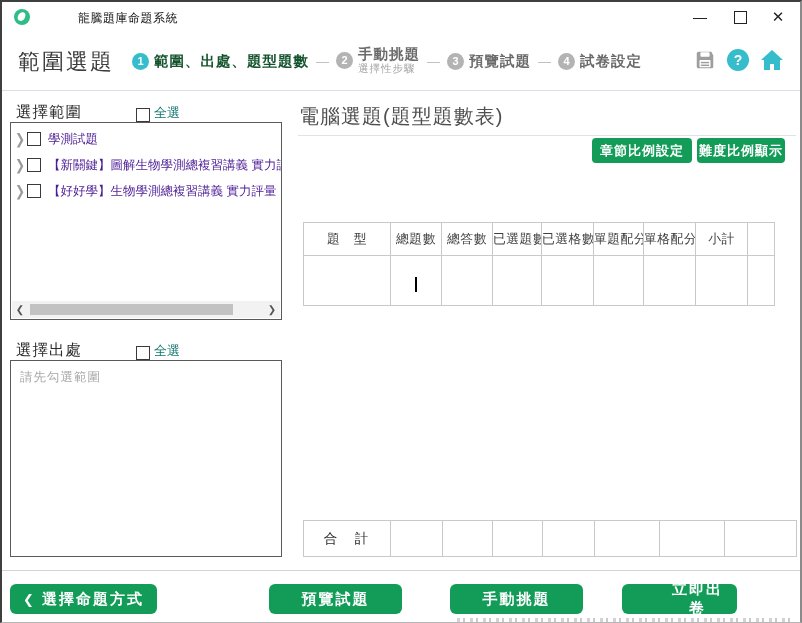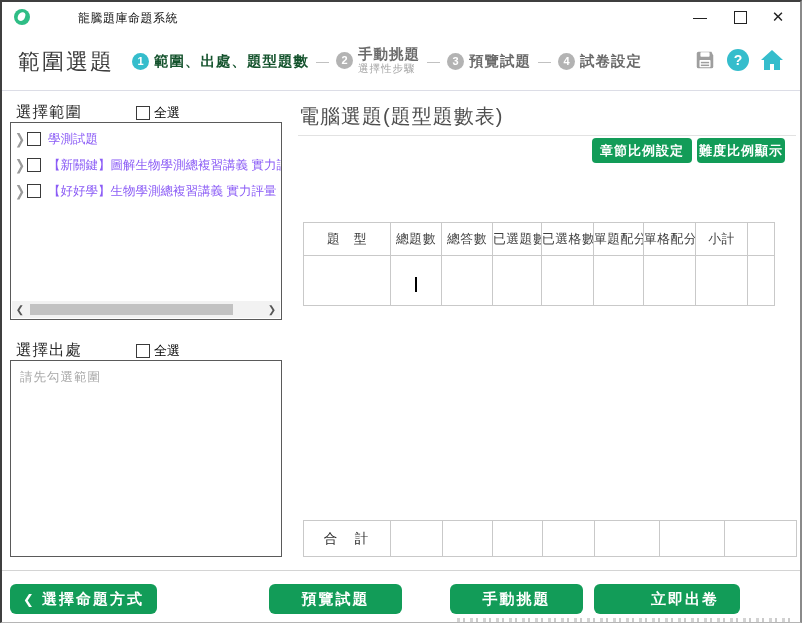--- a/index.html
+++ b/index.html
@@ -32,28 +32,28 @@
   .step.inactive .step-label{color:#6b6b6b;}
   .step-col{display:flex;flex-direction:column;line-height:1.1;}
   .step-sub{font-size:10.5px;color:#a5a5a5;letter-spacing:1px;}
   .step-dash{color:#b9b9b9;font-size:13px;margin:0 7px;}
   .hdr-icons{position:absolute;right:16px;top:17px;display:flex;gap:11px;align-items:center;}
   .icon-save{width:22px;height:22px;}
   .icon-help{width:22px;height:22px;border-radius:50%;background:#35bdcc;color:#fff;font-size:14px;font-weight:bold;text-align:center;line-height:22px;}
   .icon-home{width:24px;height:22px;}
   
   .sec-title{position:absolute;font-size:15.5px;color:#2b2b2b;letter-spacing:1px;}
-  .selall{position:absolute;display:flex;align-items:center;font-size:13px;color:#000000;cursor:pointer;}
+  .selall{position:absolute;display:flex;align-items:flex-end;font-size:13px;color:#0f766e;cursor:pointer;}
   .cbx{display:inline-block;width:12px;height:12px;border:1.6px solid #3a3a3a;background:#fff;margin-right:4px;flex:0 0 auto;}
   .panel-box{position:absolute;left:8px;width:272px;border:1px solid #5a5a5a;background:#fff;box-sizing:border-box;}
   .range-box{top:120px;height:198px;}
   .tree{padding:3px 0 0 2px;}
   .tree-item{display:flex;align-items:center;height:26px;white-space:nowrap;overflow:hidden;}
   .chev{color:#9a9a9a;font-size:12px;width:14px;text-align:center;flex:0 0 auto;cursor:pointer;transform:scaleY(1.2);}
-  .tree-label{font-size:12.5px;color:#8b5cf6;margin-left:3px;}
+  .tree-label{font-size:12.5px;color:#4c1d95;margin-left:3px;}
   .hscroll{position:absolute;left:1px;right:1px;bottom:1px;height:17px;background:#f2f2f2;display:flex;align-items:center;}
   .hs-arrow{width:16px;text-align:center;font-size:10px;color:#555;flex:0 0 auto;cursor:pointer;}
   .hs-track{flex:1;height:13px;position:relative;}
   .hs-thumb{position:absolute;left:2px;top:1px;height:11px;width:86%;background:#c2c2c2;cursor:pointer;}
   .source-box{top:358px;height:197px;}
   .placeholder{padding:8px 9px;font-size:12.5px;color:#a9a9a9;letter-spacing:1px;}
   
   .rp-title{position:absolute;left:297px;top:101px;font-size:20px;color:#4f4f4f;letter-spacing:1px;}
   .gbtn{position:absolute;top:100px;height:25px;background:#129c58;color:#fff;border:none;border-radius:4px;font-size:13px;font-weight:bold;letter-spacing:1px;font-family:inherit;cursor:pointer;padding:0;margin-top:36px;}
   .gbtn-chapter{left:590px;width:100px;}
@@ -68,21 +68,21 @@
   .caret{display:block;width:1.5px;height:15px;background:#000;margin:7px 0 0 24px;}
   .ttable{position:absolute;left:301px;top:518px;width:493px;}
   .ttable td{border:1px solid #c9c9c9;height:33px;font-size:13.5px;color:#2e2e2e;text-align:center;letter-spacing:2px;}
   
   .footer-line{position:absolute;left:0;right:0;top:568px;height:1px;background:#d4d4d4;}
   .fbtn{position:absolute;top:582px;height:30px;background:#129c58;color:#fff;border:none;border-radius:6px;font-size:15px;font-weight:bold;letter-spacing:2px;font-family:inherit;cursor:pointer;display:flex;align-items:center;justify-content:center;}
   .fbtn-back{left:8px;width:147px;}
   .back-arrow{font-size:13px;margin-right:6px;font-weight:bold;}
   .fbtn-preview{left:267px;width:133px;}
   .fbtn-manual{left:448px;width:133px;}
-  .fbtn-generate{left:592px;width:146px;padding-left:42px;}
+  .fbtn-generate{left:620px;width:115px;padding-left:42px;}
   .artifact{position:absolute;left:455px;right:10px;bottom:0;height:4px;
     background:repeating-linear-gradient(90deg,#c8c8c8 0 3px,#ffffff 3px 6px,#bdbdbd 6px 8px,#ffffff 8px 13px);opacity:.8;}
 </style>
 </head>
 <body>
 
 <div class="window">
 
   <div class="titlebar">
     <div class="app-icon"></div>

